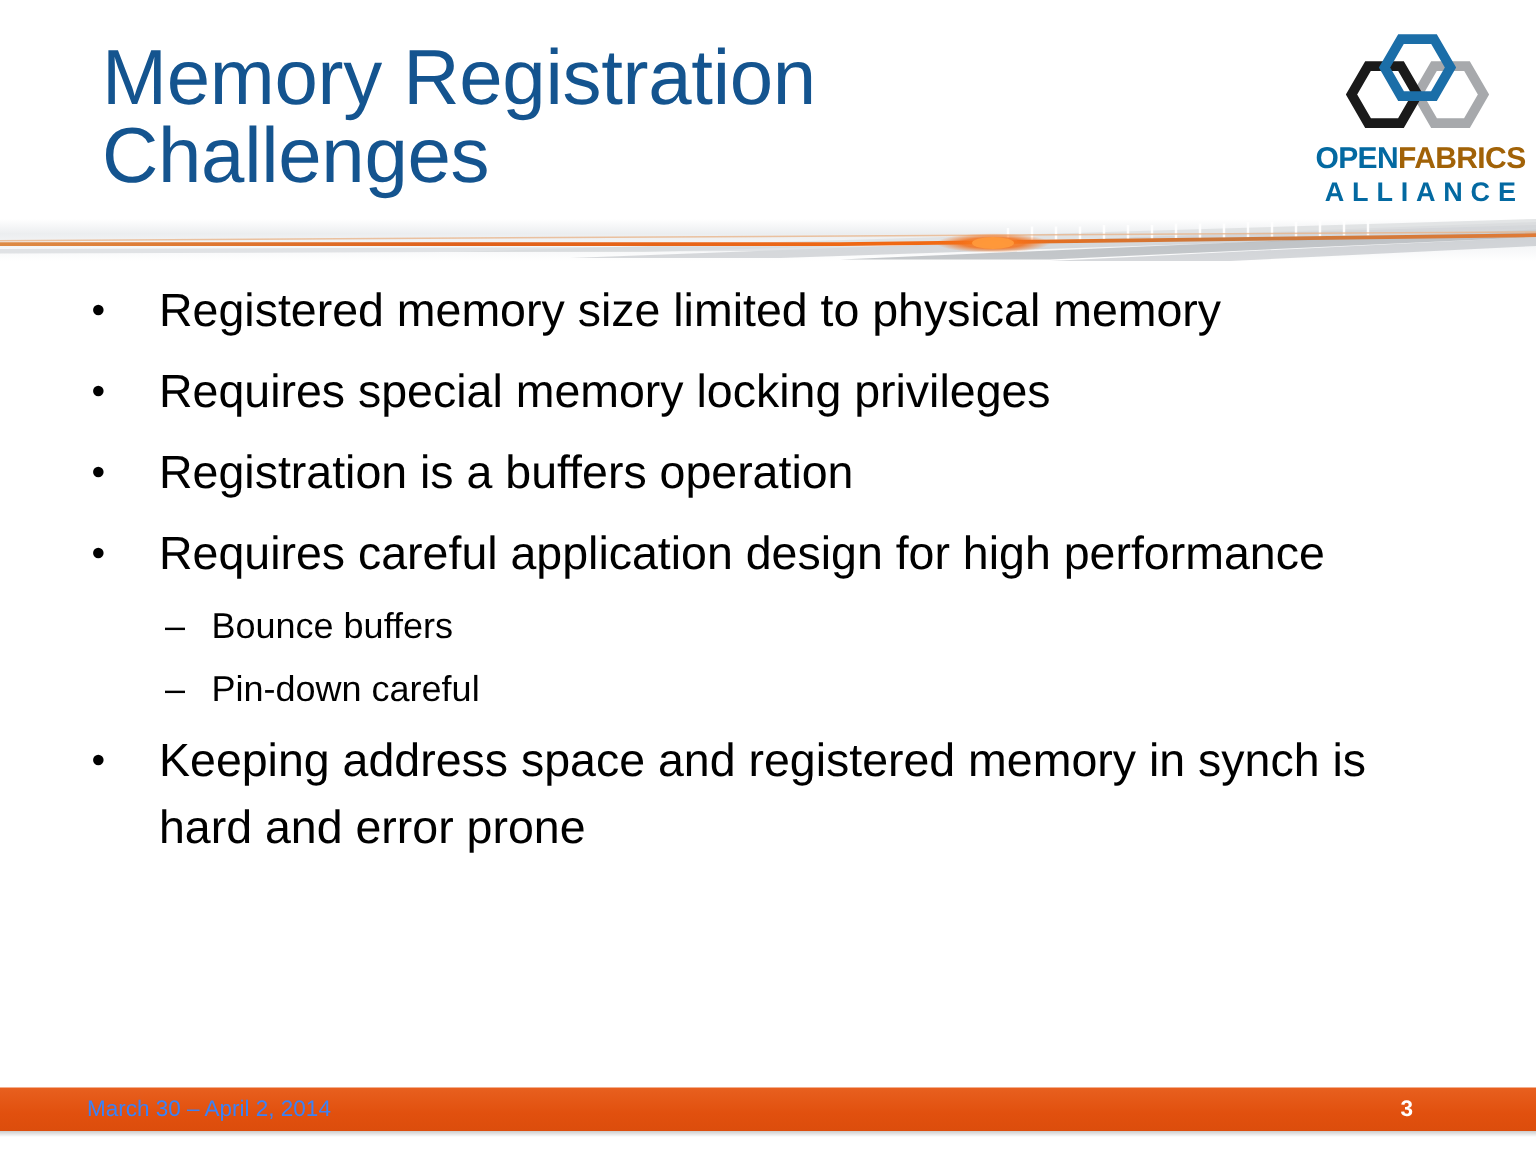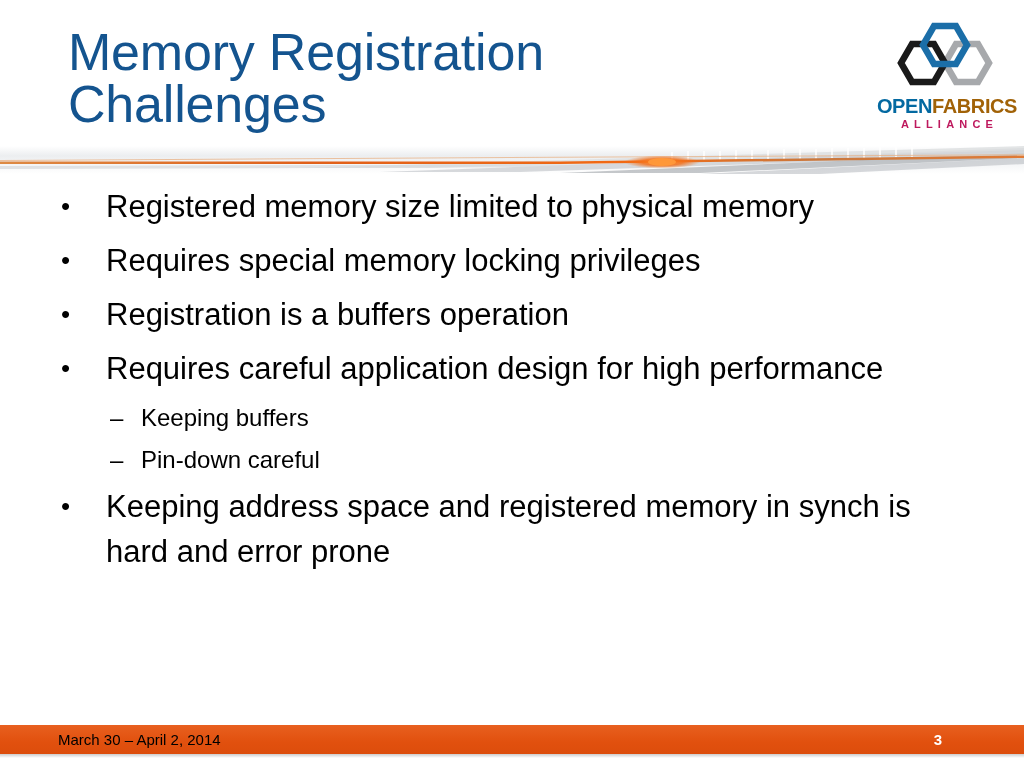--- a/index.html
+++ b/index.html
@@ -65,23 +65,23 @@
   .wm-top {
     font-size: 20px;
     font-weight: bold;
     letter-spacing: -0.4px;
     white-space: nowrap;
   }
   .wm-open { color: #0369a1; }
   .wm-fabrics { color: #a16207; }
   .wm-bottom {
     margin-top: 3px;
-    font-size: 11px;
+    font-size: 18px;
     font-weight: bold;
-    color: #be185d;
+    color: #0369a1;
     letter-spacing: 5.2px;
     padding-left: 5px;
     white-space: nowrap;
   }
 
   
   .divider {
     position: absolute;
     left: 0;
     top: 146px;
@@ -146,21 +146,21 @@
     left: 0;
     top: 754px;
     width: 1024px;
     height: 4px;
     background: linear-gradient(180deg, rgba(0,0,0,0.20), rgba(0,0,0,0));
   }
   .footer-date {
     position: absolute;
     left: 58px;
     top: 730px;
-    color: #000000;
+    color: #3b82f6;
     font-size: 15px;
     line-height: 19px;
     white-space: nowrap;
   }
   .footer-hash {
     position: absolute;
     left: 0;
     top: 730px;
     width: 1024px;
     text-align: center;
@@ -274,21 +274,21 @@
       <div class="bullet">
         <span class="marker">•</span>
         <span class="text">Registration is a buffers operation</span>
       </div>
       <div class="bullet">
         <span class="marker">•</span>
         <span class="text">Requires careful application design for high performance</span>
       </div>
       <div class="bullet level2">
         <span class="marker">–</span>
-        <span class="text">Keeping buffers</span>
+        <span class="text">Bounce buffers</span>
       </div>
       <div class="bullet level2">
         <span class="marker">–</span>
         <span class="text">Pin-down careful</span>
       </div>
       <div class="bullet">
         <span class="marker">•</span>
         <span class="text">Keeping address space and registered memory in synch is hard and error prone</span>
       </div>
     </div>

